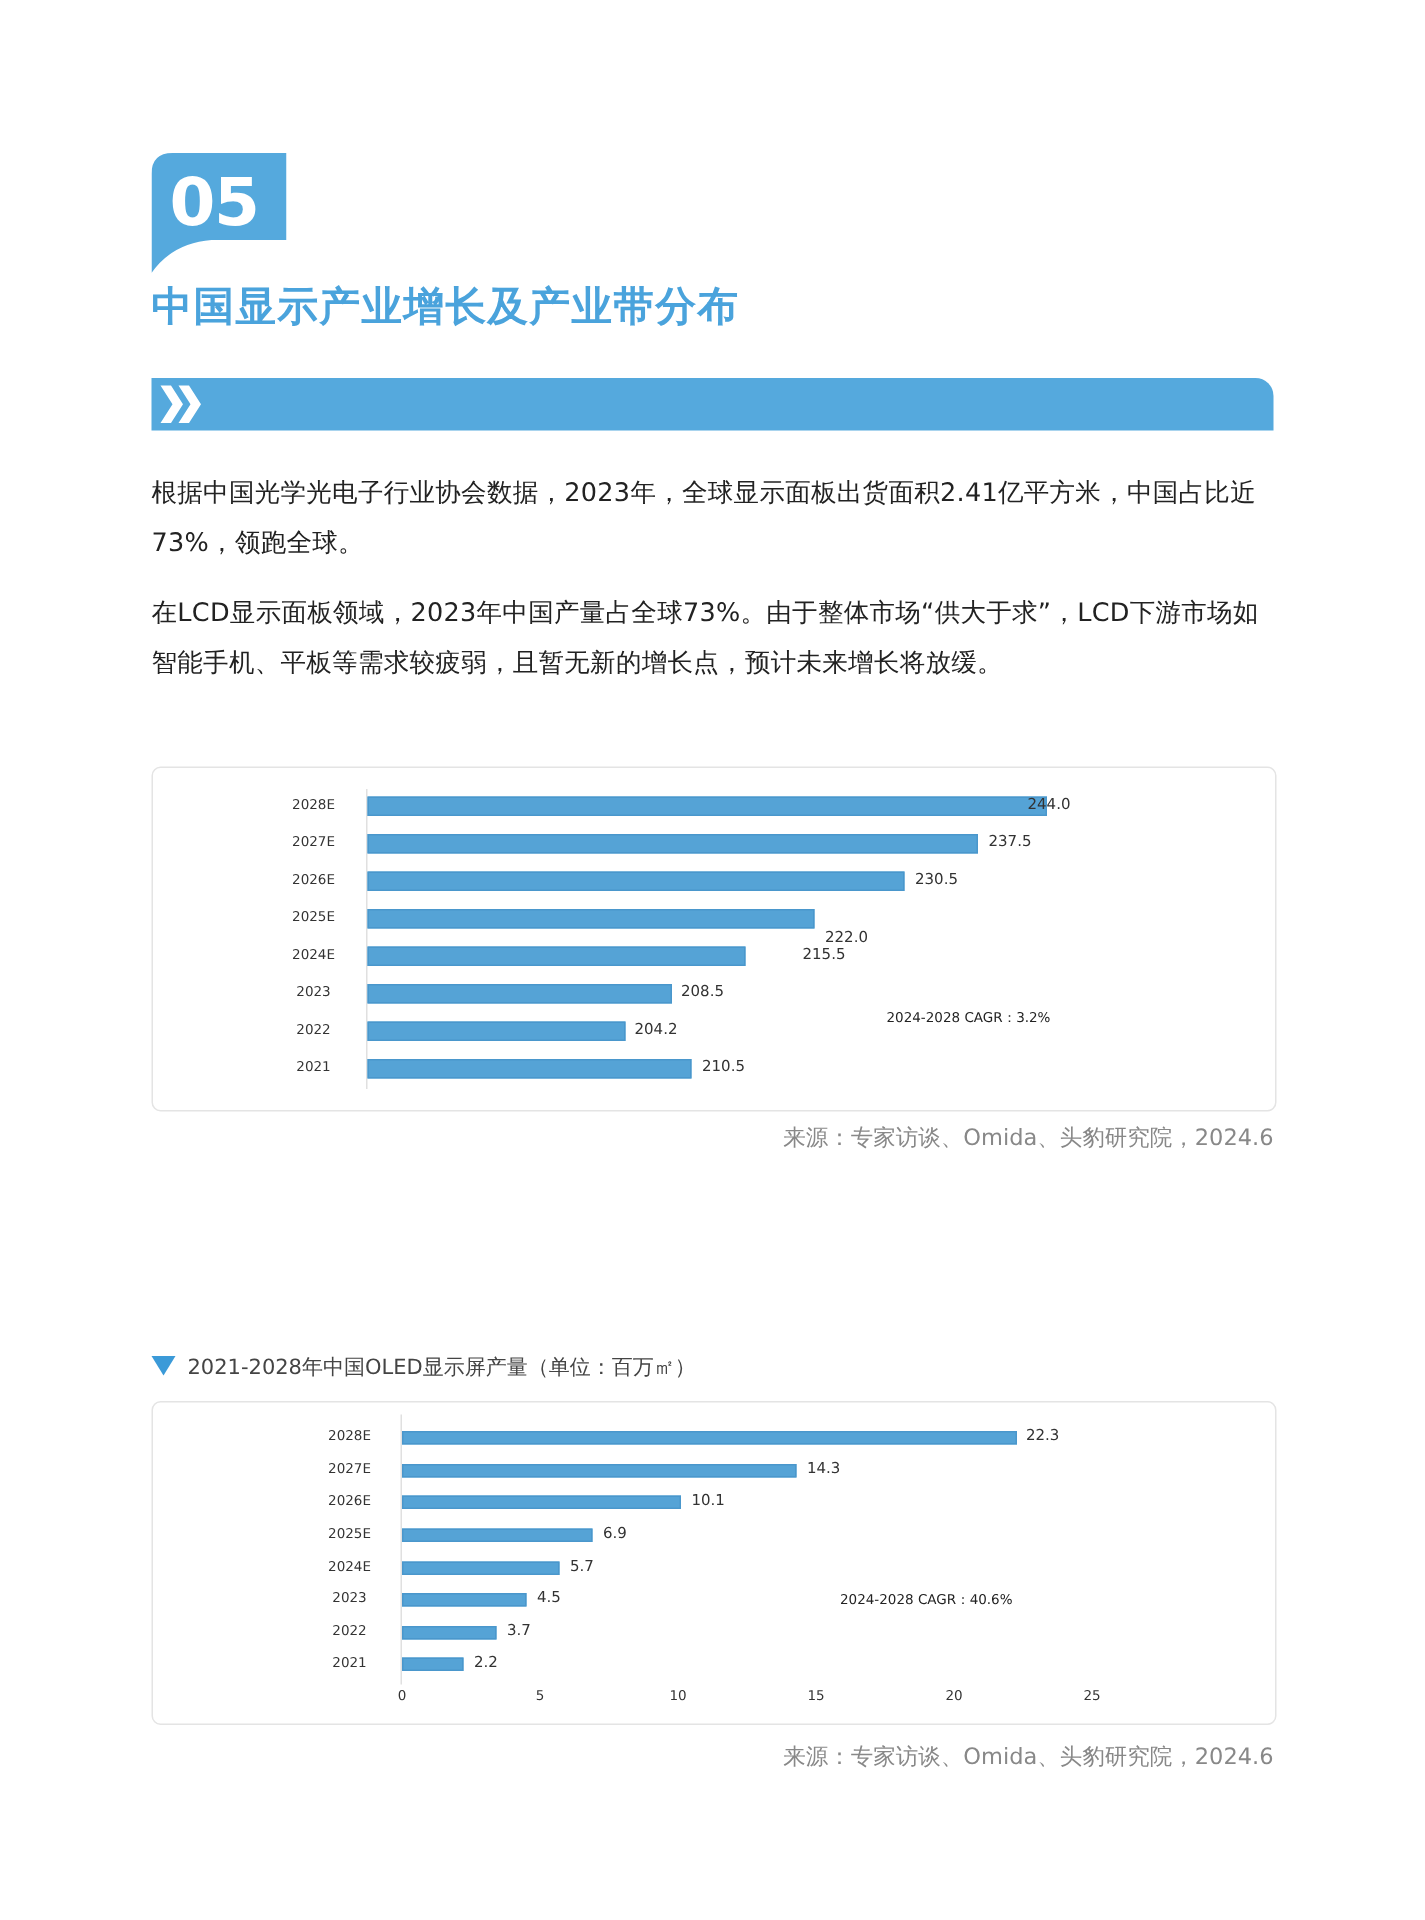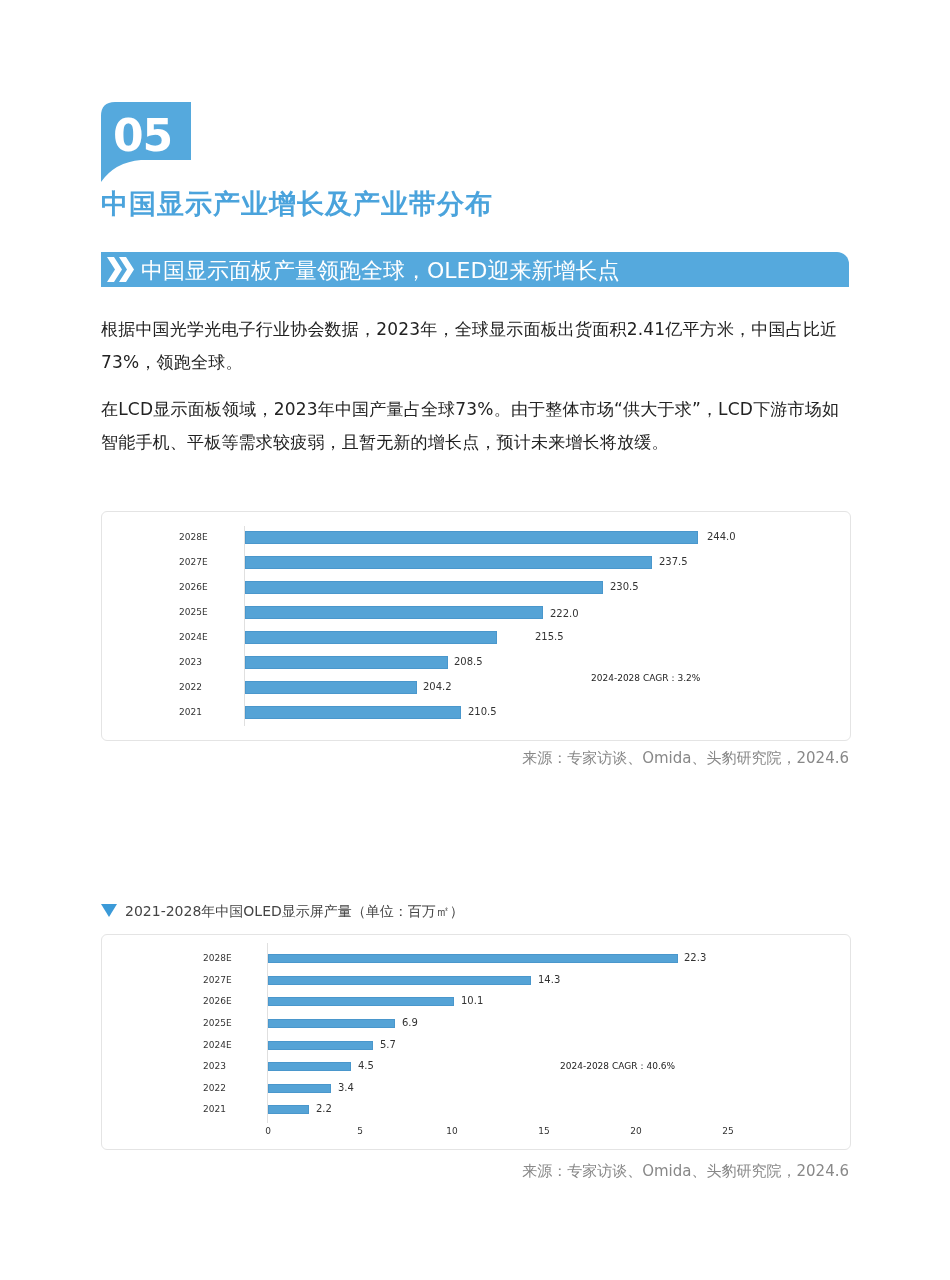--- a/index.html
+++ b/index.html
@@ -25,21 +25,21 @@
   .para { position: absolute; left: 101px; width: 750px; font-size: 17px; line-height: 33px;
           color: #222; letter-spacing: 0.2px; }
 
   .fig-title { position: absolute; left: 101px; font-size: 14px; color: #444; white-space: nowrap; }
   .fig-title .tri { display: inline-block; width: 0; height: 0; border-left: 8px solid transparent;
                     border-right: 8px solid transparent; border-top: 13px solid #3b9ad8;
                     margin-right: 8px; vertical-align: -1px; }
 
   .chart-box { position: absolute; left: 101px; width: 748px; border: 1px solid #e4e4e4;
                border-radius: 6px; background: #fff; }
-  .bar-label { position: absolute; font-size: 9px; color: #333; text-align: left; width: 60px; }
+  .bar-label { position: absolute; font-size: 9px; color: #333; text-align: center; width: 60px; }
   .bar { position: absolute; height: 13px; background: #55a3d6; border: 1px solid #4a97cc; box-sizing: border-box; }
   .bar-val { position: absolute; font-size: 10px; color: #333; white-space: nowrap; }
   .axis-line { position: absolute; width: 1px; background: #e0e0e0; }
   .cagr { position: absolute; font-size: 9px; color: #222; white-space: nowrap; }
   .tick { position: absolute; font-size: 9px; color: #333; text-align: center; width: 30px; }
 
   .source { position: absolute; right: 101px; font-size: 15px; color: #888; white-space: nowrap; }
 </style>
 </head>
 <body>
@@ -53,45 +53,44 @@
     <div class="badge-num">05</div>
   </div>
 
   <div class="chapter-title">中国显示产业增长及产业带分布</div>
 
   <div class="banner">
     <svg class="chev" width="32" height="29" viewBox="0 0 32 29">
       <path d="M2 2 L9 2 L17 14.5 L9 27 L2 27 L10 14.5 Z" fill="#fff"></path>
       <path d="M14 2 L21 2 L29 14.5 L21 27 L14 27 L22 14.5 Z" fill="#fff"></path>
     </svg>
-    <div class="banner-text">中国显示面板产量领跑全球，OLED迎来新增长点</div>
   </div>
 
   <div class="para" style="top:313px;">根据中国光学光电子行业协会数据，2023年，全球显示面板出货面积2.41亿平方米，中国占比近73%，领跑全球。</div>
   <div class="para" style="top:393px;">在LCD显示面板领域，2023年中国产量占全球73%。由于整体市场“供大于求”，LCD下游市场如智能手机、平板等需求较疲弱，且暂无新的增长点，预计未来增长将放缓。</div>
 
 
   <div class="chart-box" style="top:511px; height:228px;">
     <div class="axis-line" style="left:142px; top:14px; height:200px;"></div>
 
     <div class="bar-label" style="left:77px; top:20px;">2028E</div>
     <div class="bar" style="left:143px; top:19px; width:453px;"></div>
-    <div class="bar-val" style="left:605px; top:19px;">244.0</div>
+    <div class="bar-val" style="left:583px; top:19px;">244.0</div>
 
     <div class="bar-label" style="left:77px; top:45px;">2027E</div>
     <div class="bar" style="left:143px; top:44px; width:407px;"></div>
     <div class="bar-val" style="left:557px; top:44px;">237.5</div>
 
     <div class="bar-label" style="left:77px; top:70px;">2026E</div>
     <div class="bar" style="left:143px; top:69px; width:358px;"></div>
     <div class="bar-val" style="left:508px; top:69px;">230.5</div>
 
     <div class="bar-label" style="left:77px; top:95px;">2025E</div>
     <div class="bar" style="left:143px; top:94px; width:298px;"></div>
-    <div class="bar-val" style="left:448px; top:96px;">222.0</div>
+    <div class="bar-val" style="left:448px; top:108px;">222.0</div>
 
     <div class="bar-label" style="left:77px; top:120px;">2024E</div>
     <div class="bar" style="left:143px; top:119px; width:252px;"></div>
     <div class="bar-val" style="left:401px; top:119px;margin-left:32px;">215.5</div>
 
     <div class="bar-label" style="left:77px; top:145px;">2023</div>
     <div class="bar" style="left:143px; top:144px; width:203px;"></div>
     <div class="bar-val" style="left:352px; top:144px;text-align:center;">208.5</div>
 
     <div class="bar-label" style="left:77px; top:170px;">2022</div>
@@ -134,21 +133,21 @@
     <div class="bar-label" style="left:101px; top:105px;">2024E</div>
     <div class="bar" style="left:166px; top:106px; width:105px; height:9px;"></div>
     <div class="bar-val" style="left:278px; top:104px;">5.7</div>
 
     <div class="bar-label" style="left:101px; top:126px;">2023</div>
     <div class="bar" style="left:166px; top:127px; width:83px; height:9px;"></div>
     <div class="bar-val" style="left:256px; top:125px;">4.5</div>
 
     <div class="bar-label" style="left:101px; top:148px;">2022</div>
     <div class="bar" style="left:166px; top:149px; width:63px; height:9px;"></div>
-    <div class="bar-val" style="left:236px; top:147px;">3.4</div>
+    <div class="bar-val" style="left:236px; top:147px;">3.7</div>
 
     <div class="bar-label" style="left:101px; top:169px;">2021</div>
     <div class="bar" style="left:166px; top:170px; width:41px; height:9px;"></div>
     <div class="bar-val" style="left:214px; top:168px;">2.2</div>
 
     <div class="tick" style="left:151px; top:191px;">0</div>
     <div class="tick" style="left:243px; top:191px;">5</div>
     <div class="tick" style="left:335px; top:191px;">10</div>
     <div class="tick" style="left:427px; top:191px;">15</div>
     <div class="tick" style="left:519px; top:191px;">20</div>

